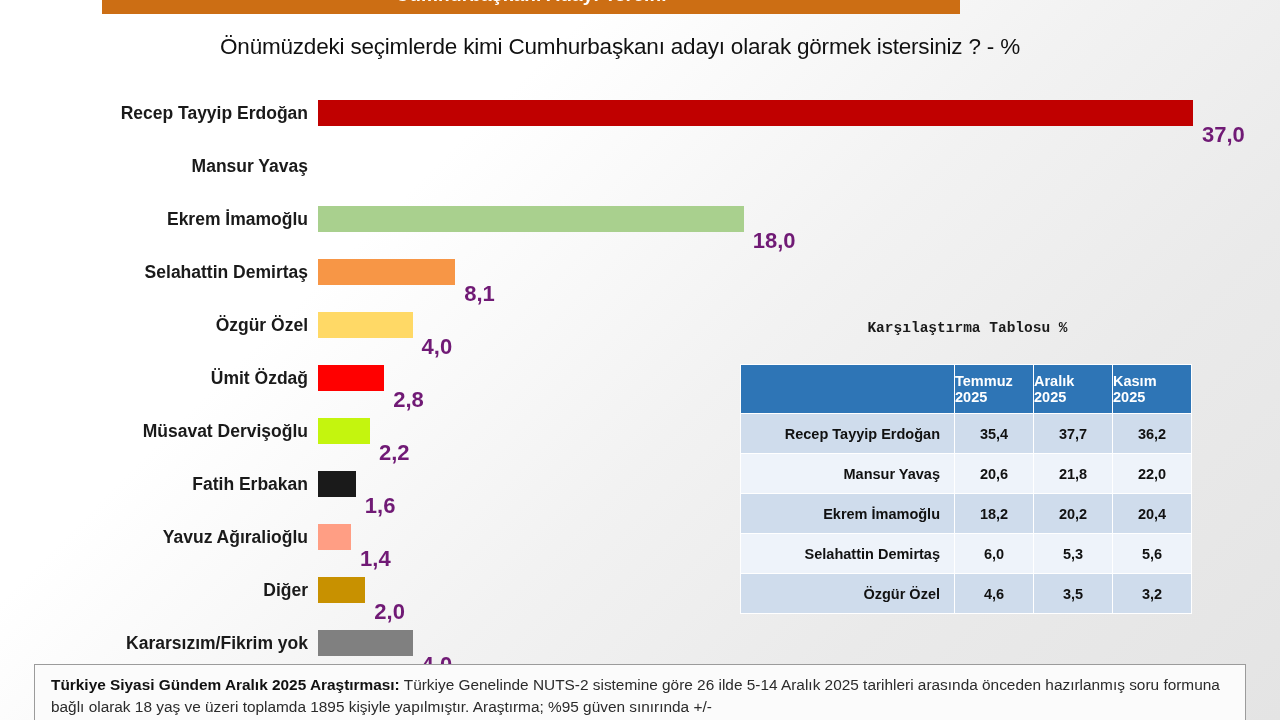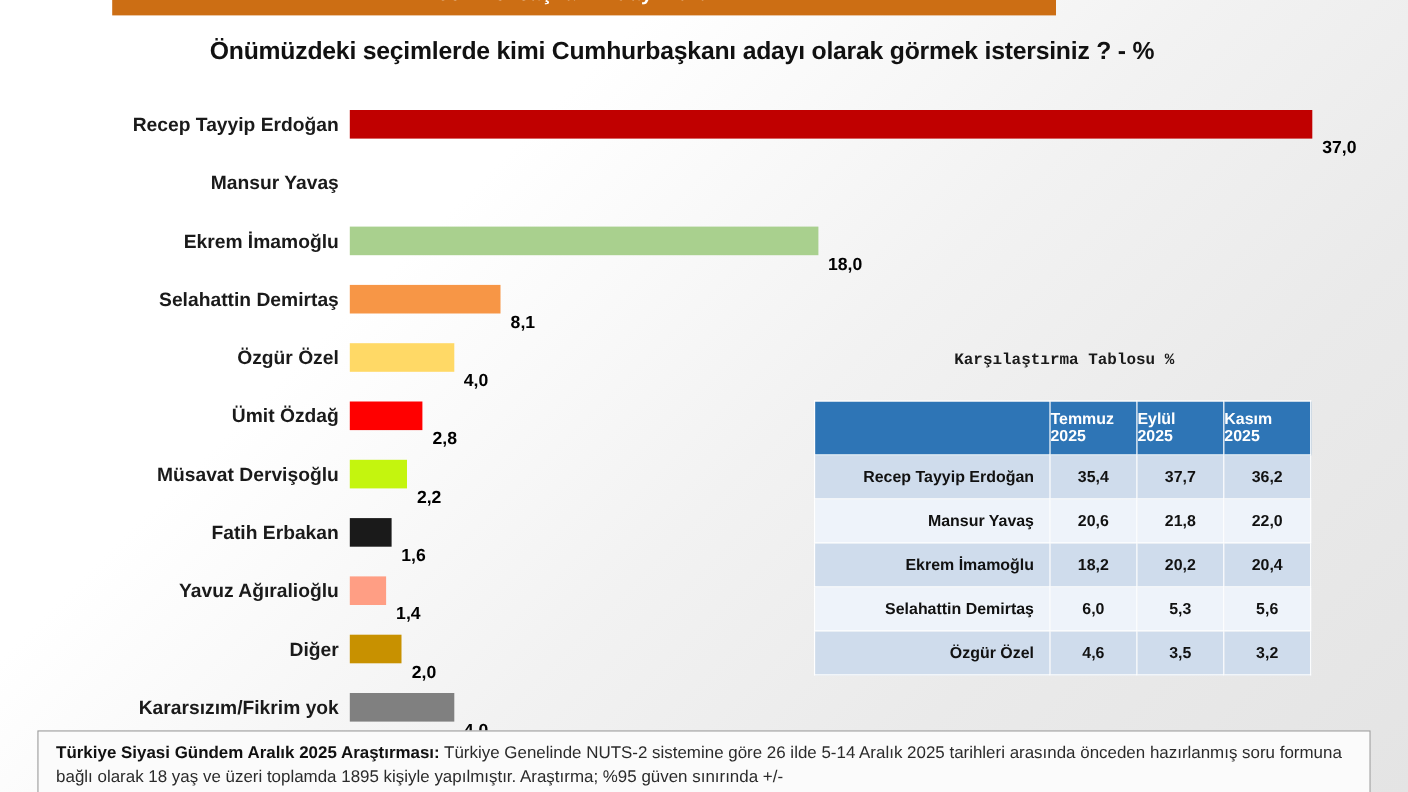--- a/index.html
+++ b/index.html
@@ -27,21 +27,21 @@
     overflow: hidden;
   }
 
   
   .title {
     position: absolute;
     left: 0; top: 34px;
     width: 1240px;
     text-align: center;
     font-size: 22.5px;
-    font-weight: bold;
+    font-weight: normal;
     color: #111111;
     letter-spacing: -0.2px;
   }
 
   
   .chart {
     position: absolute;
     left: 0;
     top: 86px;
     width: 1280px;
@@ -70,23 +70,23 @@
     margin-top: -13px;
     height: 26px;
     display: flex;
     align-items: center;
   }
   .bar {
     height: 26px;
     display: block;
   }
   .bar-value {
-    font-size: 16px;
-    font-weight: bold;
-    color: #000000;
+    font-size: 22px;
+    font-weight: bold;
+    color: #701a75;
     margin-left: 9px;
     white-space: nowrap;
     margin-top: 44px;
   }
 
   
   .cmp-title {
     position: absolute;
     left: 740px;
     top: 320px;
@@ -240,21 +240,21 @@
 
 <table class="cmp-table">
   <thead>
     <tr>
       <th class="blank"></th>
       <th class="m">
         <div>Temmuz</div>
         <div>2025</div>
       </th>
       <th class="m">
-        <div>Eylül</div>
+        <div>Aralık</div>
         <div>2025</div>
       </th>
       <th class="m">
         <div>Kasım</div>
         <div>2025</div>
       </th>
     </tr>
   </thead>
   <tbody id="cmp-body">
       <tr class="odd">

